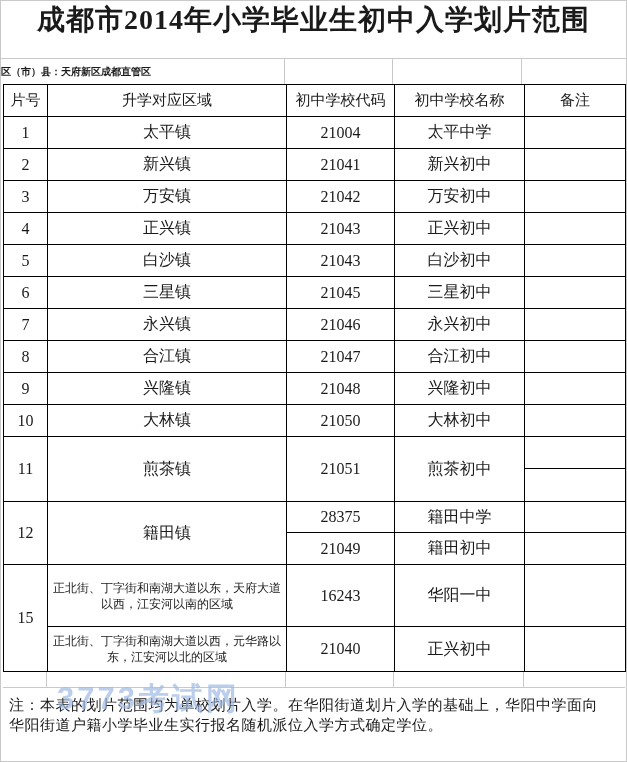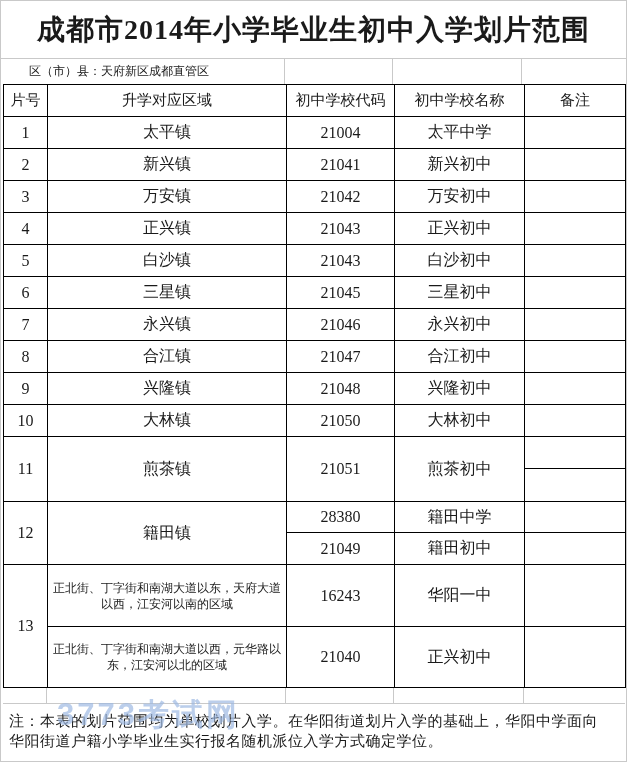--- a/index.html
+++ b/index.html
@@ -8,32 +8,32 @@
     width:627px;height:762px;
     box-sizing:border-box;
     border:1px solid #c9c9c9;
     background:#ffffff;
     font-family:"Liberation Serif","DejaVu Serif",serif;
     color:#1a1a1a;
     overflow:hidden;
   }
   
   .title-block{
-    height:57px;display:flex;align-items:center;justify-content:center;
+    height:57px;display:flex;justify-content:center;
   }
   .title-block h1{
     margin:0;font-size:28px;font-weight:bold;letter-spacing:1px;white-space:nowrap;
   }
   
   .subtitle-row{
     display:flex;height:26px;box-sizing:border-box;
     border-top:1px solid #c9c9c9;
   }
   .subtitle-row .cell{box-sizing:border-box;height:100%;}
-  .subtitle-row .c1{width:283px;display:flex;align-items:center;padding-left:28px;font-size:12px;}
+  .subtitle-row .c1{width:283px;display:flex;align-items:center;font-size:10px;font-weight:bold;}
   .subtitle-row .c2{width:108px;border-left:1px solid #c9c9c9;}
   .subtitle-row .c3{width:129px;border-left:1px solid #c9c9c9;}
   .subtitle-row .c4{flex:1;border-left:1px solid #c9c9c9;}
   
   table.main{
     border-collapse:collapse;
     margin-left:2px;
     width:622px;
     table-layout:fixed;
     font-size:16px;
@@ -193,38 +193,38 @@
       <td rowspan="2">煎茶初中</td>
       <td></td>
     </tr>
     <tr style="height:33px">
       <td></td>
     </tr>
 
     <tr style="height:31px">
       <td rowspan="2">12</td>
       <td rowspan="2">籍田镇</td>
-      <td>28380</td>
+      <td>28375</td>
       <td>籍田中学</td>
       <td></td>
     </tr>
     <tr style="height:32px">
       <td>21049</td>
       <td>籍田初中</td>
       <td></td>
     </tr>
 
     <tr style="height:62px">
-      <td rowspan="2">13</td>
+      <td rowspan="2">15</td>
       <td class="region">正北街、丁字街和南湖大道以东，天府大道以西，江安河以南的区域</td>
       <td>16243</td>
       <td>华阳一中</td>
       <td></td>
     </tr>
-    <tr style="height:61px">
+    <tr style="height:45px">
       <td class="region">正北街、丁字街和南湖大道以西，元华路以东，江安河以北的区域</td>
       <td>21040</td>
       <td>正兴初中</td>
       <td></td>
     </tr>
   </tbody>
     </table>
 
   <div class="grid-strip">
     <div class="gcell g1"></div>

